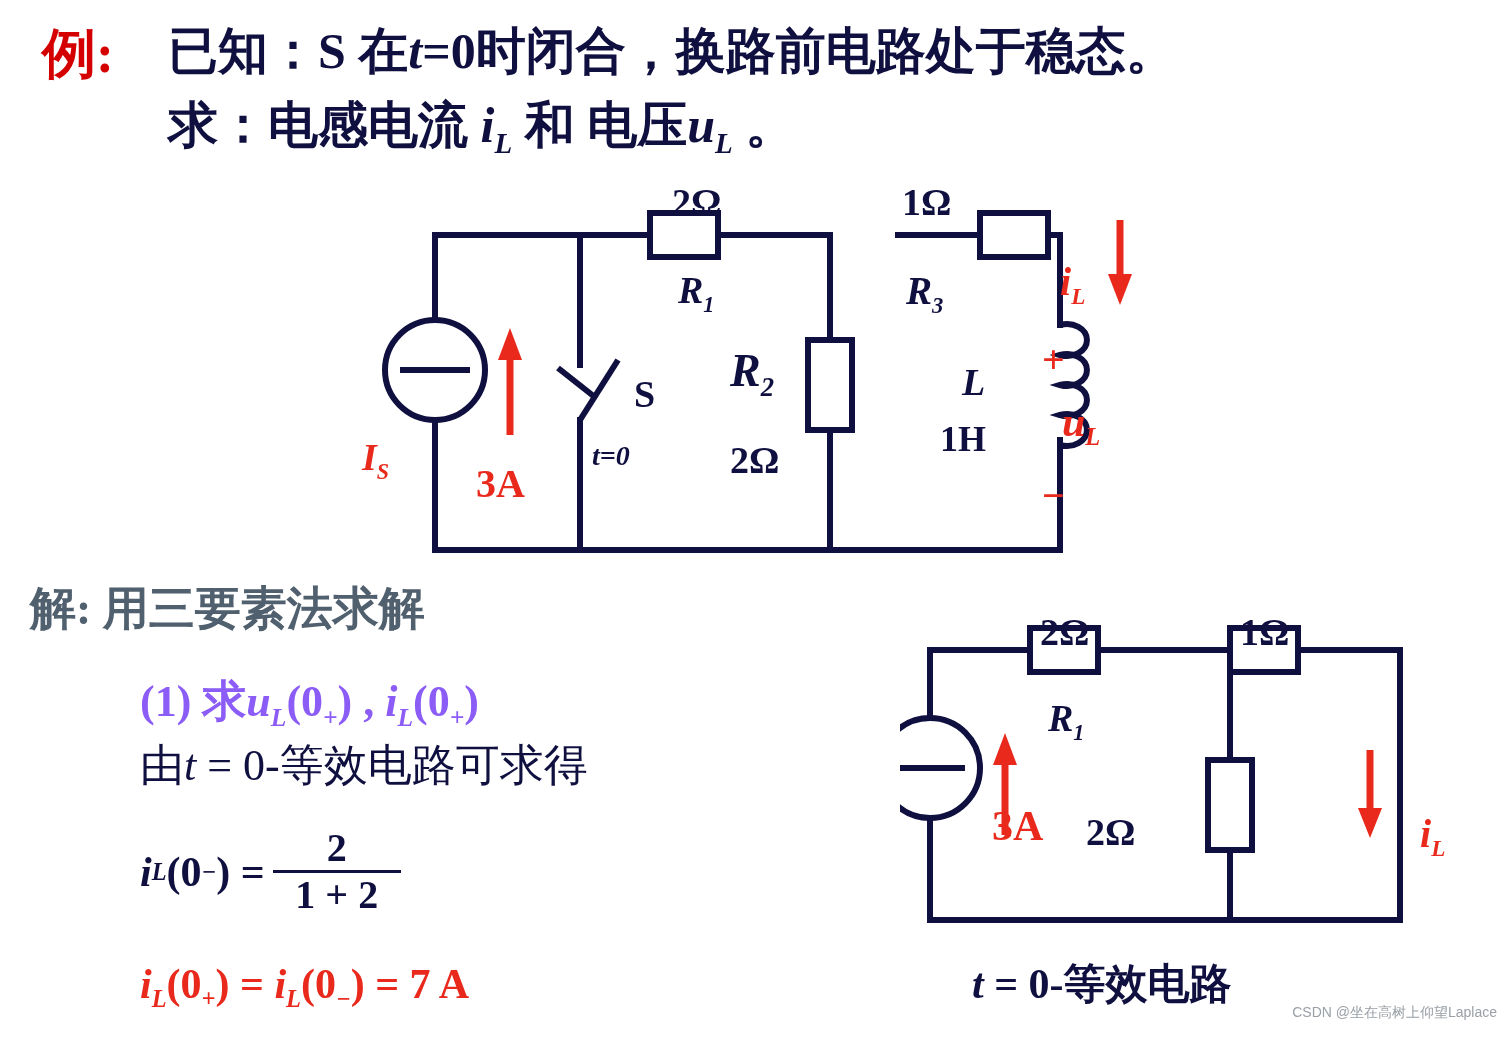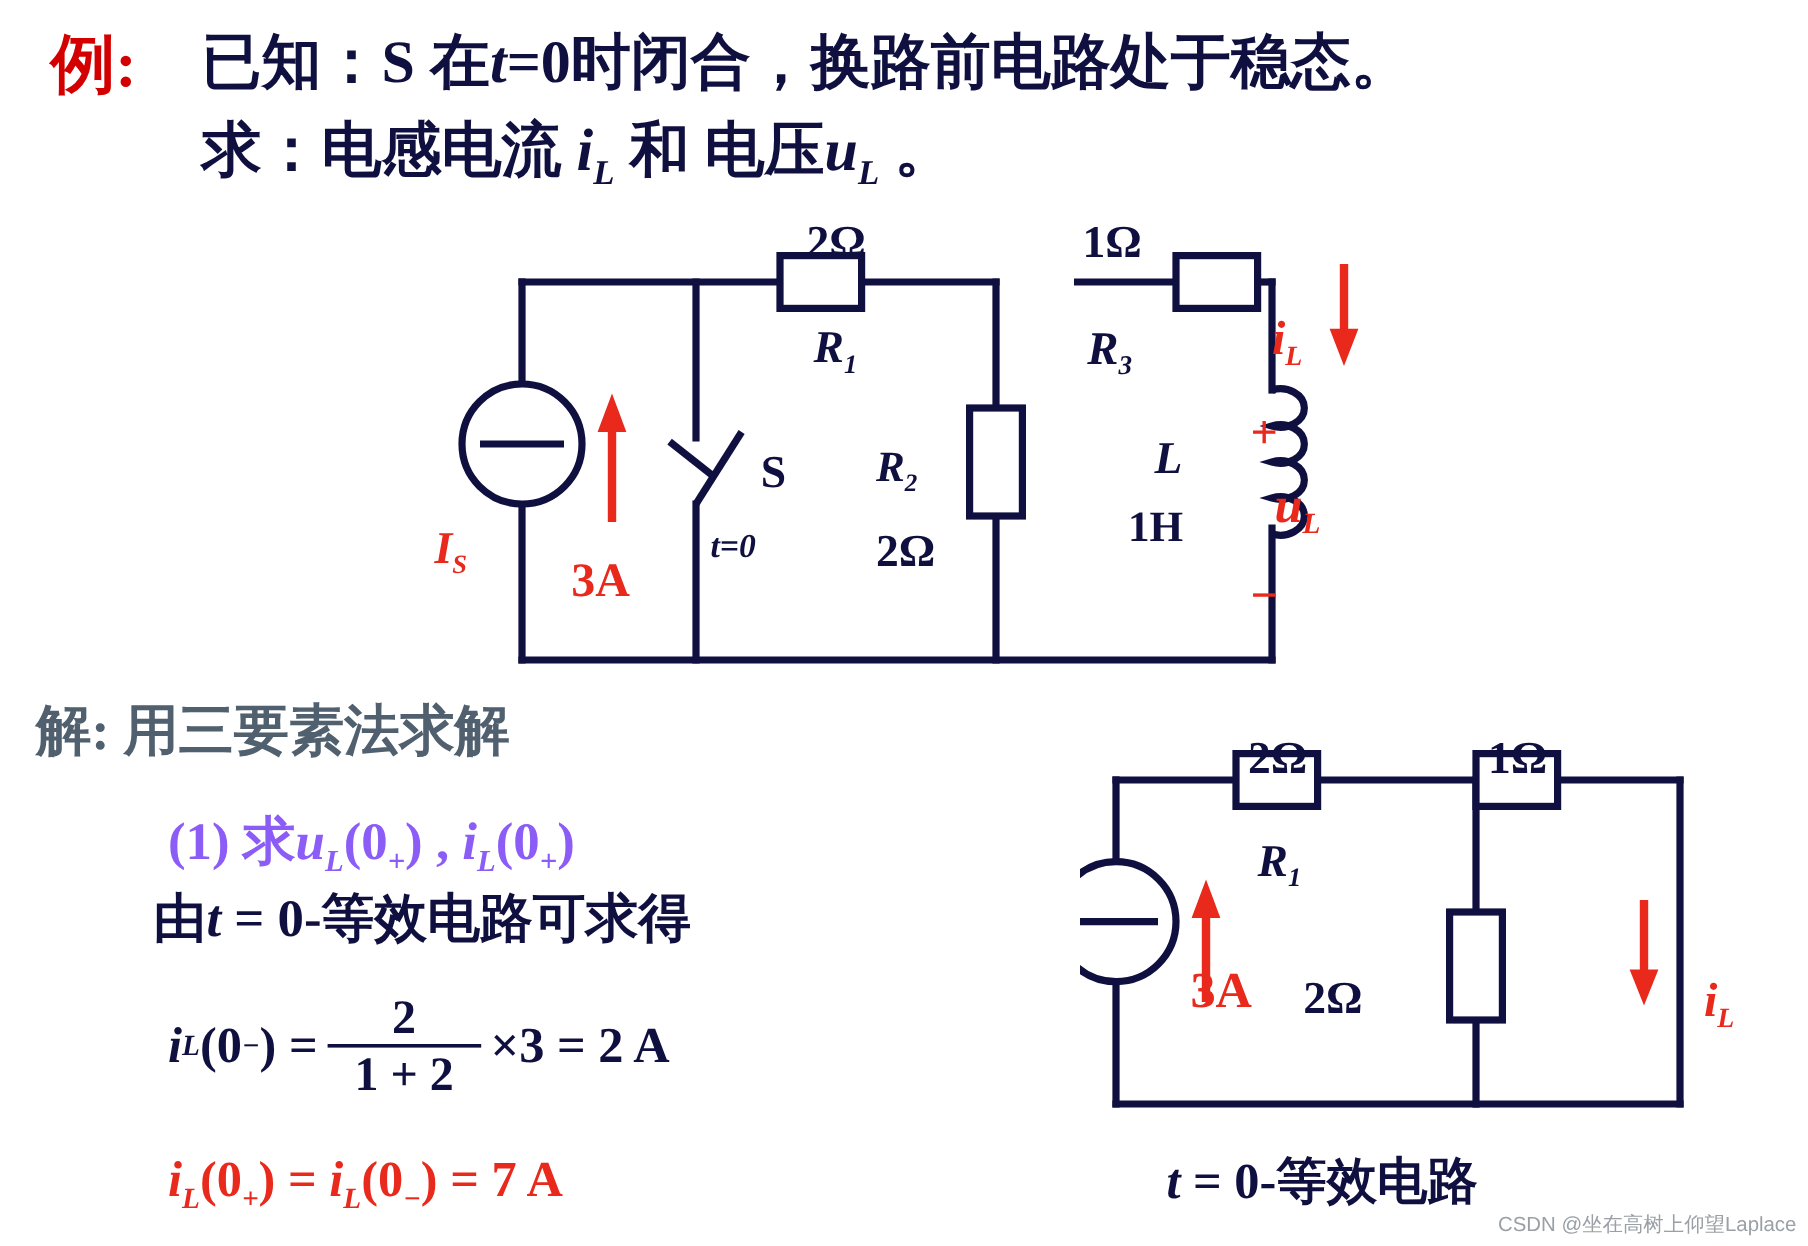--- a/index.html
+++ b/index.html
@@ -13,36 +13,36 @@
   
   #hdr-ex{left:42px;top:18px;font-size:54px;font-weight:bold;color:#d40000;}
   #hdr-line1{left:168px;top:18px;font-size:50px;font-weight:bold;color:#101040;white-space:nowrap;}
   #hdr-line2{left:168px;top:92px;font-size:50px;font-weight:bold;color:#101040;white-space:nowrap;}
   .ital{font-style:italic;}
   .sub{font-size:0.58em;vertical-align:sub;font-style:italic;}
 
   
   #sol-label{left:30px;top:578px;font-size:46px;font-weight:bold;color:#51606e;white-space:nowrap;}
   #step1{left:140px;top:672px;font-size:44px;font-weight:bold;color:#8b5cf6;white-space:nowrap;}
-  #step1b{left:128px;top:736px;font-size:44px;font-weight:bold;color:#101040;white-space:nowrap;}
+  #step1b{left:140px;top:736px;font-size:44px;font-weight:normal;color:#101040;white-space:nowrap;}
 
   
   #f1{left:140px;top:828px;font-size:42px;font-weight:bold;color:#101040;display:flex;align-items:center;white-space:nowrap;}
   #f1 .frac{display:inline-flex;flex-direction:column;align-items:center;margin:0 8px;vertical-align:middle;}
   #f1 .frac .num{font-size:40px;line-height:1;padding-bottom:2px;}
   #f1 .frac .bar{border-bottom:3px solid #101040;width:128px;}
   #f1 .frac .den{font-size:40px;line-height:1;padding-top:2px;}
   #f2{left:140px;top:960px;font-size:42px;font-weight:bold;color:#e8291c;white-space:nowrap;}
 
   
   .lbl{font-weight:bold;color:#101040;white-space:nowrap;}
   .lblred{font-weight:bold;color:#e8291c;white-space:nowrap;margin-top:20px;}
 
   
-  #wm{right:10px;bottom:6px;font-size:17px;color:#9aa0a6;font-family:"Liberation Sans",sans-serif;}
+  #wm{right:10px;bottom:16px;font-size:14px;color:#9aa0a6;font-family:"Liberation Sans",sans-serif;}
   #eq-caption{left:972px;top:956px;font-size:42px;font-weight:bold;color:#101040;white-space:nowrap;}
 </style>
 </head>
 <body>
 
 <div class="abs" id="hdr-ex">例:</div>
 
 <div class="abs" id="hdr-line1">
   <span>已知：S 在</span><span class="ital">t</span><span>=0时闭合，换路前电路处于稳态。</span>
 </div>
@@ -101,21 +101,21 @@
     <line x1="740" y1="40" x2="740" y2="105" stroke="#e8291c" stroke-width="7"></line>
     <polygon points="740,125 728,94 752,94" fill="#e8291c"></polygon>
   </g>
 </svg>
 
 <div class="abs lbl" style="left:672px;top:180px;font-size:38px;">2Ω</div>
 <div class="abs lbl" style="left:678px;top:268px;font-size:38px;font-style:italic;"><span>R</span><span class="sub">1</span></div>
 <div class="abs lbl" style="left:902px;top:180px;font-size:38px;">1Ω</div>
 <div class="abs lbl" style="left:906px;top:268px;font-size:39px;font-style:italic;"><span>R</span><span class="sub">3</span></div>
 
-<div class="abs lbl" style="left:730px;top:368px;font-size:36px;font-style:italic;"><span>R</span><span class="sub">2</span></div>
+<div class="abs lbl" style="left:730px;top:344px;font-size:46px;font-style:italic;"><span>R</span><span class="sub">2</span></div>
 <div class="abs lbl" style="left:730px;top:438px;font-size:38px;">2Ω</div>
 
 <div class="abs lblred" style="left:362px;top:415px;font-size:38px;font-style:italic;"><span>I</span><span class="sub">S</span></div>
 <div class="abs lblred" style="left:476px;top:440px;font-size:40px;">3A</div>
 
 <div class="abs lbl" style="left:634px;top:372px;font-size:38px;">S</div>
 <div class="abs lbl" style="left:592px;top:440px;font-size:28px;font-style:italic;">t=0</div>
 
 <div class="abs lbl" style="left:962px;top:360px;font-size:38px;font-style:italic;">L</div>
 <div class="abs lbl" style="left:940px;top:418px;font-size:36px;">1H</div>
@@ -139,21 +139,20 @@
   <span class="ital">i</span>
     <span class="sub">L</span>
     <span>(0</span>
     <span class="sub">−</span>
     <span>) =</span>
   <span class="frac">
     <span class="num">2</span>
     <span class="bar"></span>
     <span class="den">1 + 2</span>
   </span>
-  <span>×3 = 2 A</span>
 </div>
 
 <div class="abs" id="f2">
   <span class="ital">i</span><span class="sub">L</span><span>(0</span><span class="sub">+</span><span>) = </span><span class="ital">i</span><span class="sub">L</span><span>(0</span><span class="sub">−</span><span>) = 7 A</span>
 </div>
 
 <svg class="abs" style="left:900px;top:620px;" width="560" height="330" viewBox="0 0 560 330">
   <g stroke="#101040" stroke-width="6" fill="none" stroke-linecap="square">
 
     <path d="M30 30 H 130"></path>

